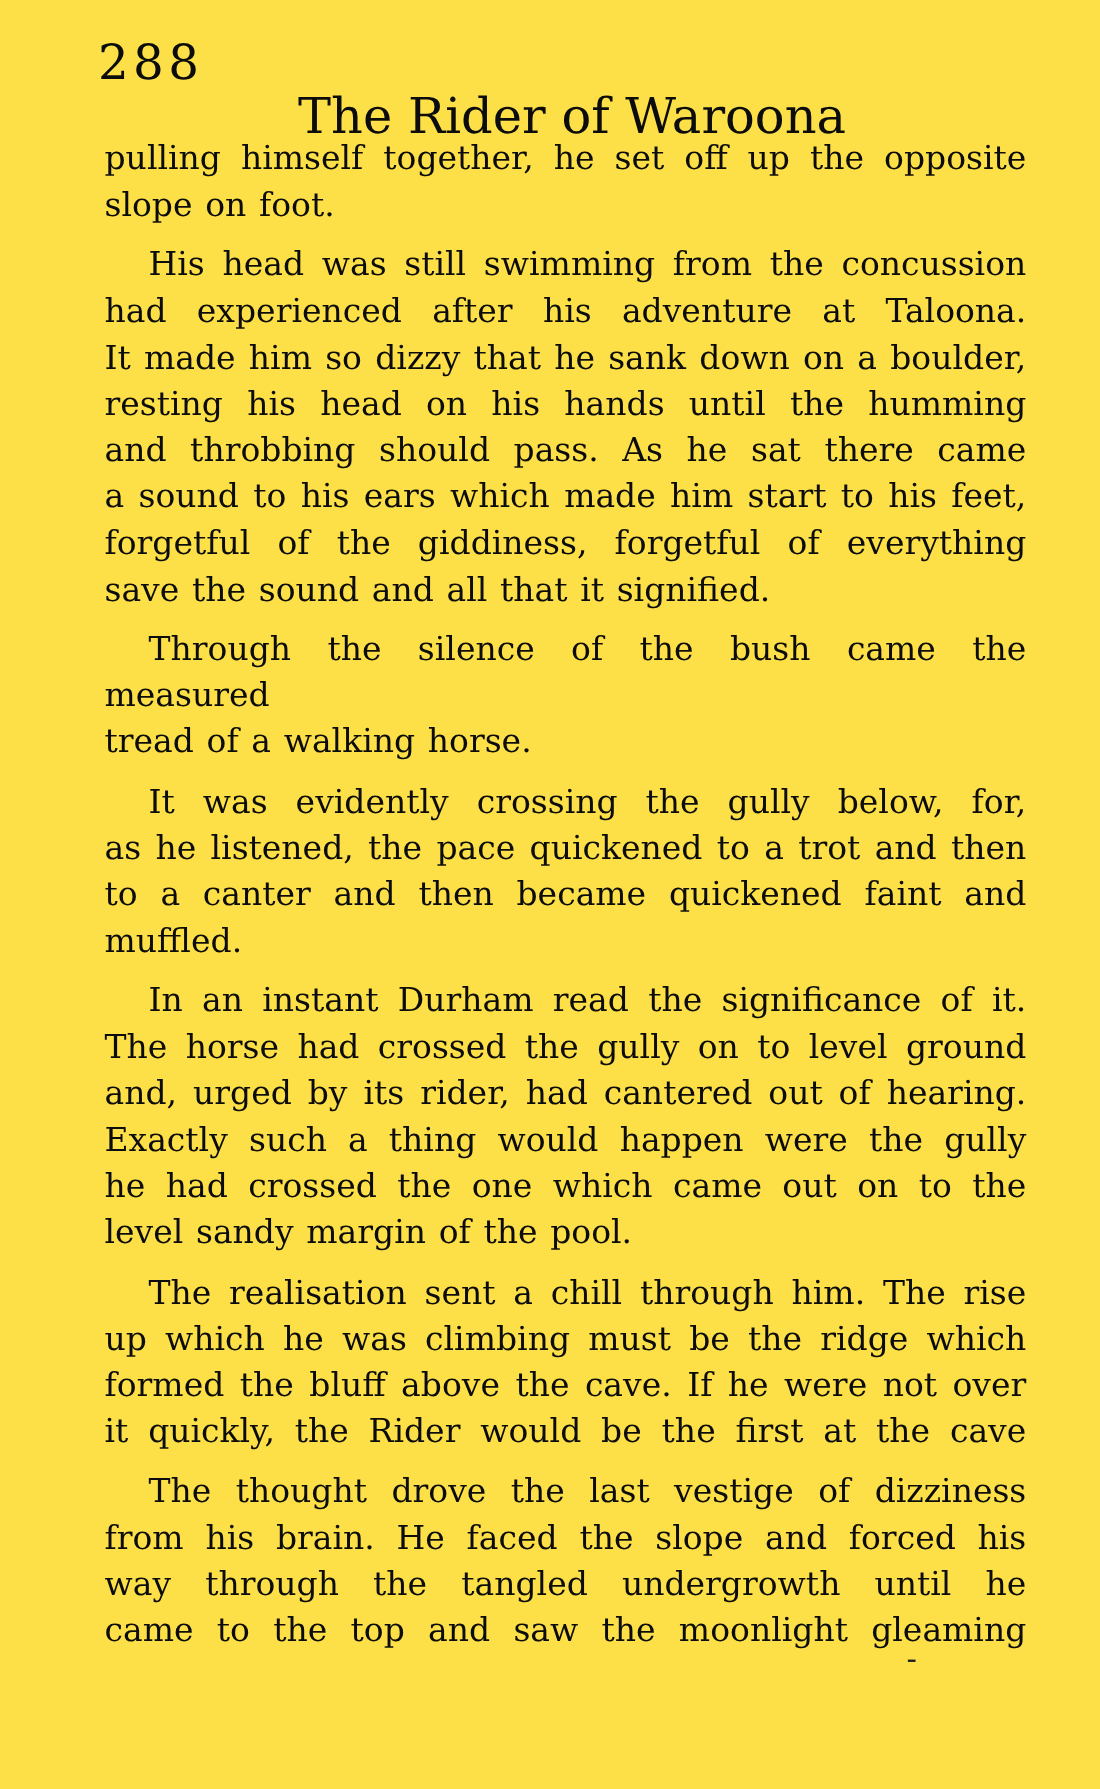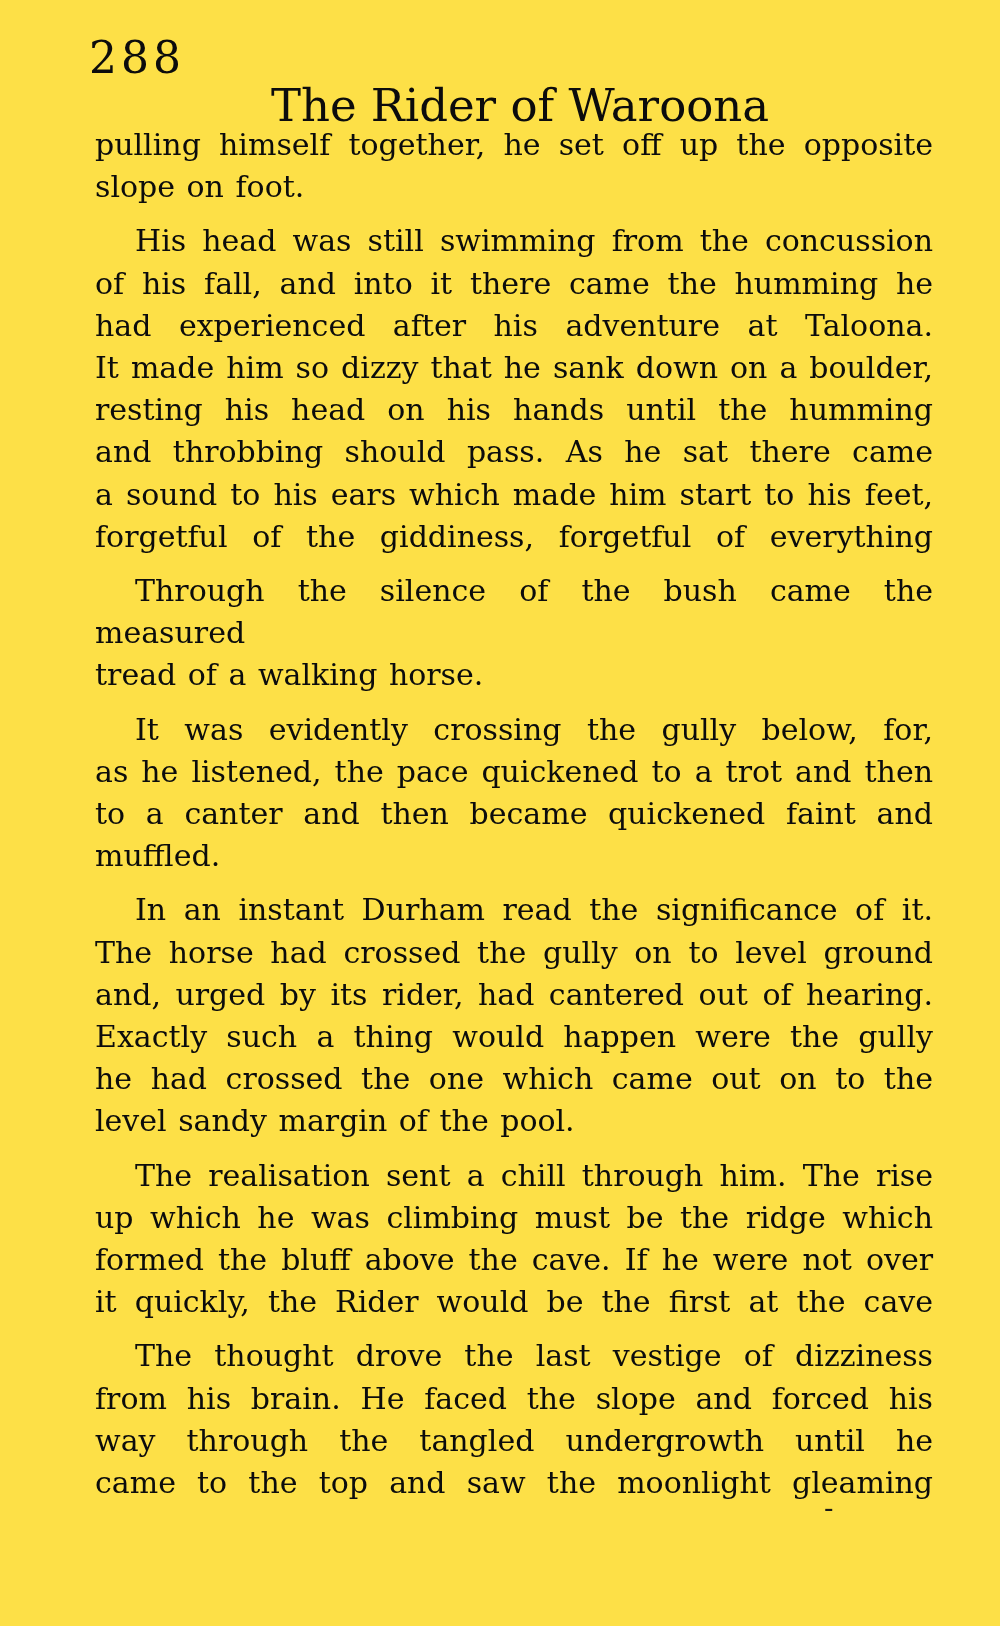--- a/index.html
+++ b/index.html
@@ -77,27 +77,27 @@
     <span class="book-title">The Rider of Waroona</span>
   </div>
 
   <div class="body-text">
       <div class="paragraph">
         <div class="line">pulling himself together, he set off up the opposite</div>
         <div class="line last-line">slope on foot.</div>
       </div>
       <div class="paragraph indent">
         <div class="line">His head was still swimming from the concussion</div>
-        <div class="line">of his fall, and into it there came the humming he</div>
         <div class="line">had experienced after his adventure at Taloona.</div>
         <div class="line">It made him so dizzy that he sank down on a boulder,</div>
         <div class="line">resting his head on his hands until the humming</div>
         <div class="line">and throbbing should pass. As he sat there came</div>
         <div class="line">a sound to his ears which made him start to his feet,</div>
         <div class="line">forgetful of the giddiness, forgetful of everything</div>
+        <div class="line last-line">save the sound and all that it signified.</div>
       </div>
       <div class="paragraph indent">
         <div class="line">Through the silence of the bush came the measured</div>
         <div class="line last-line">tread of a walking horse.</div>
       </div>
       <div class="paragraph indent">
         <div class="line">It was evidently crossing the gully below, for,</div>
         <div class="line">as he listened, the pace quickened to a trot and then</div>
         <div class="line">to a canter and then became quickened faint and</div>
         <div class="line last-line">muffled.</div>

